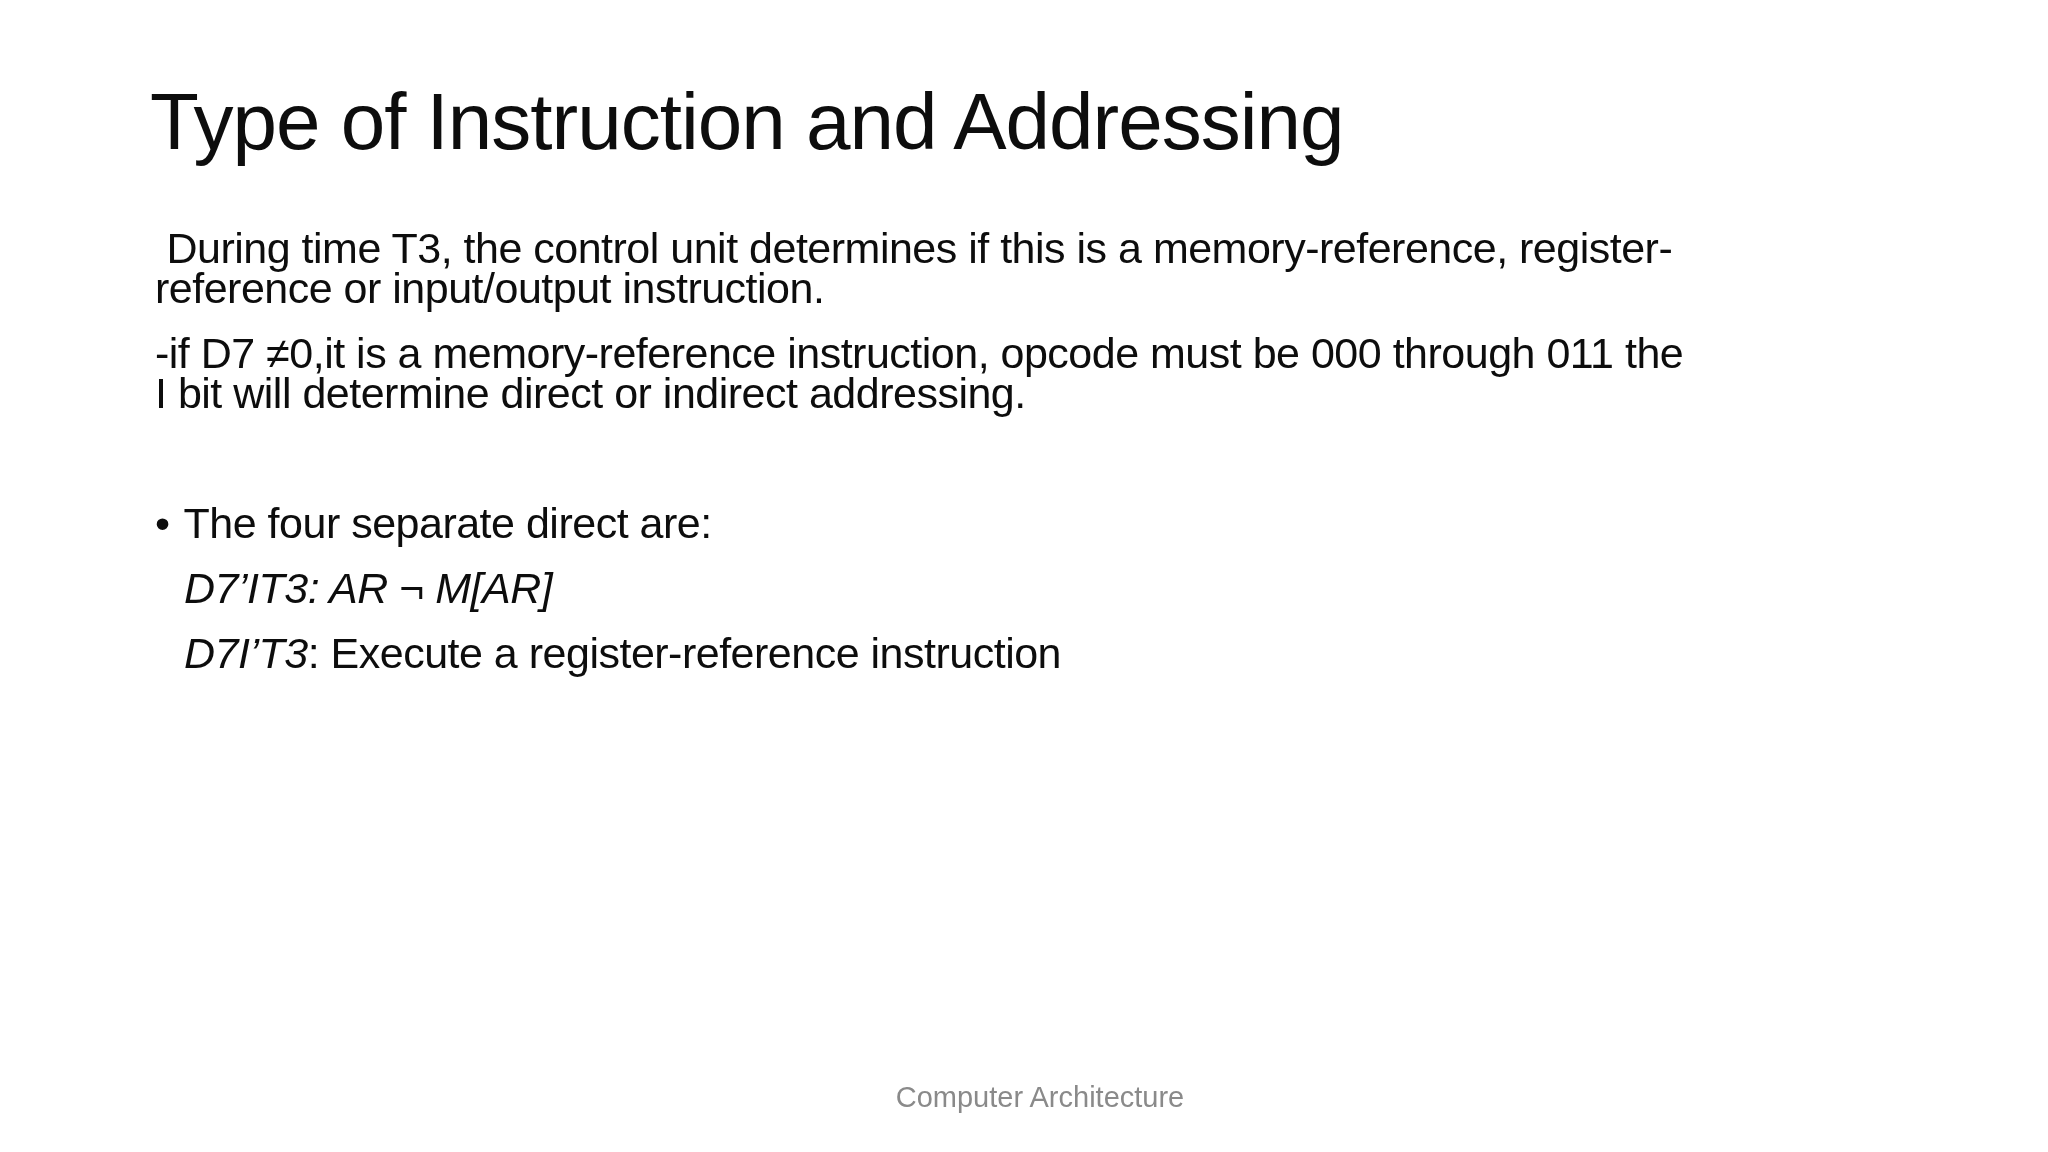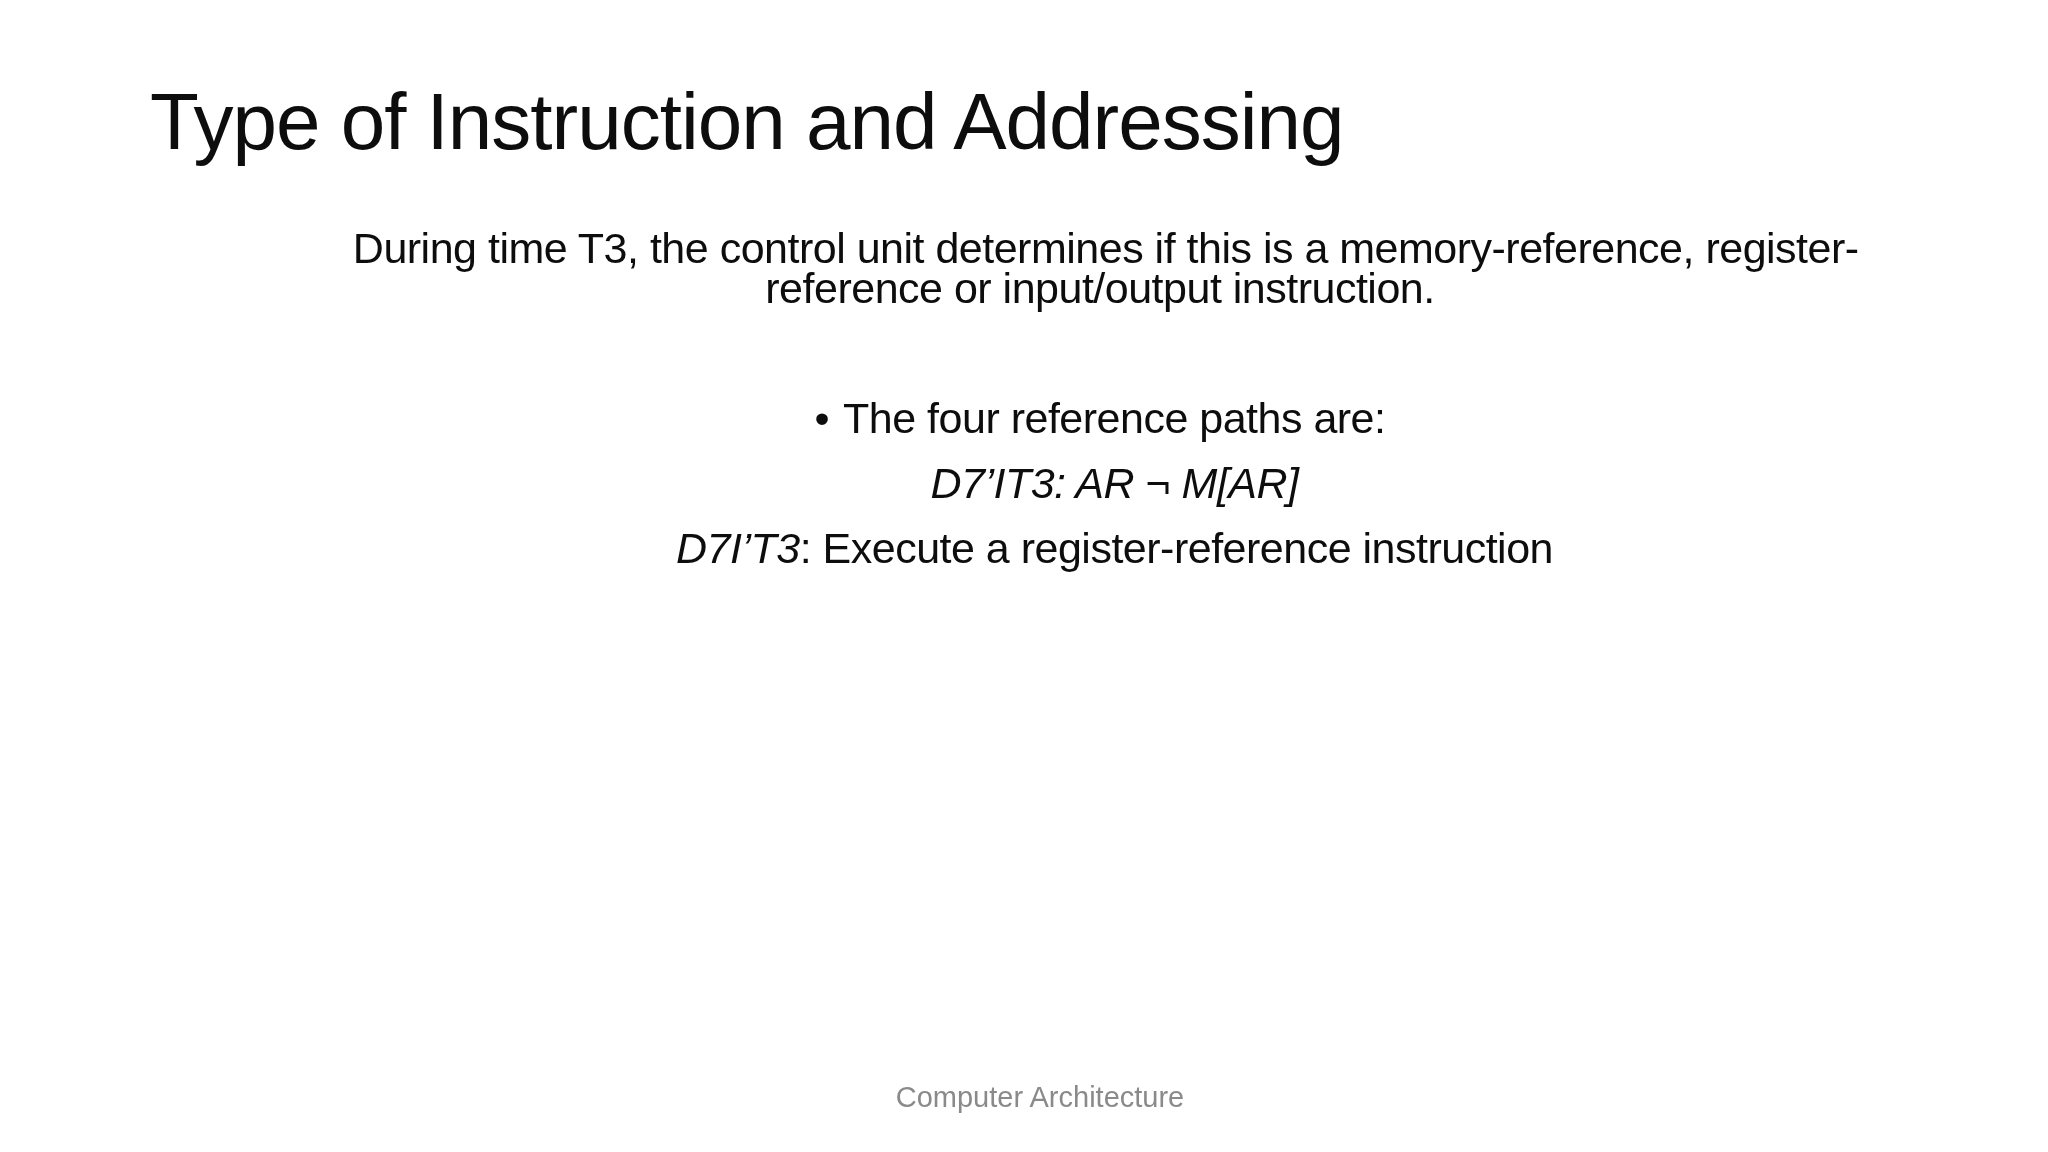--- a/index.html
+++ b/index.html
@@ -25,21 +25,20 @@
     white-space: pre;
   }
   .slide-body {
     position: absolute;
     left: 155px; top: 228px;
     width: 1890px;
     font-size: 43px;
     letter-spacing: -0.5px;
     line-height: 40px;
     color: #0d0d0d;
-    text-align: center;
   }
   .para { margin: 0 0 25px 0; }
   .line { display: block; white-space: pre; }
   .spacer { height: 40px; margin-bottom: 25px; }
   .bullet-line { white-space: pre; }
   .bullet-marker { display: inline-block; margin-right: 14px; }
   .path-line { white-space: pre; margin-left: 29px; }
   .formula { font-style: italic; }
   .footer {
     position: absolute;
@@ -59,24 +58,28 @@
   <h1 class="slide-title">Type of Instruction and Addressing</h1>
 
   <div class="slide-body">
 
     <div class="para">
       <span class="line"> During time T3, the control unit determines if this is a memory-reference, register-</span>
       <span class="line">reference or input/output instruction.</span>
     </div>
 
 
+    <div class="para">
+      <span class="line">-if D7 ≠0,it is a memory-reference instruction, opcode must be 000 through 011 the</span>
+      <span class="line">I bit will determine direct or indirect addressing.</span>
+    </div>
 
     <div class="spacer"></div>
 
-    <div class="para bullet-line"><span class="bullet-marker">•</span><span>The four reference paths are:</span></div>
+    <div class="para bullet-line"><span class="bullet-marker">•</span><span>The four separate direct are:</span></div>
 
     <div class="para path-line"><span class="formula">D7’IT3: AR ¬ M[AR]</span><span></span></div>
 
 
     <div class="para path-line"><span class="formula">D7I’T3</span><span>: Execute a register-reference instruction</span></div>
 
 
   </div>
 
   <div class="footer">Computer Architecture</div>

